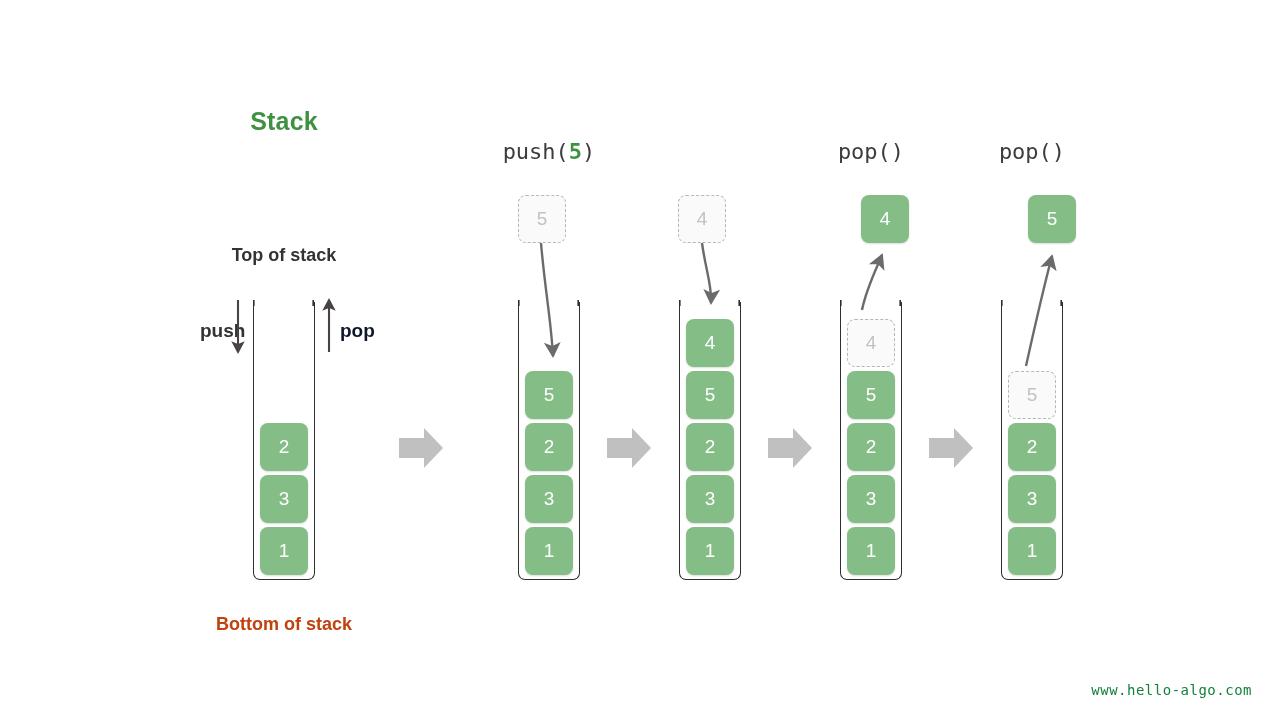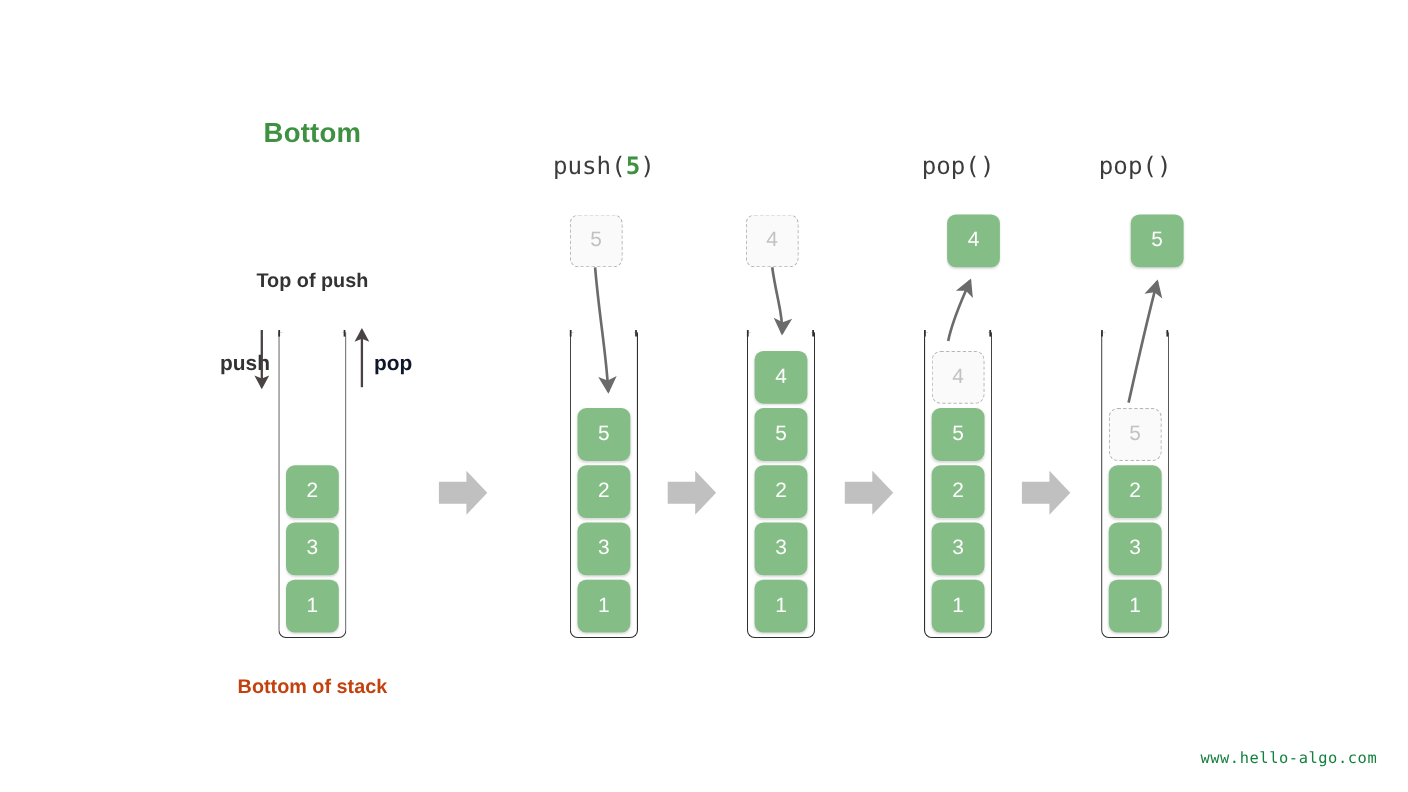--- a/index.html
+++ b/index.html
@@ -131,22 +131,22 @@
     width: 1280px;
     height: 720px;
     pointer-events: none;
   }
 </style>
 </head>
 <body>
 
 <div class="canvas">
 
-  <div class="title">Bottom</div>
-  <div class="label-top">Top of push</div>
+  <div class="title">Stack</div>
+  <div class="label-top">Top of stack</div>
   <div class="label-bottom">Bottom of stack</div>
   <div class="label-push">push</div>
   <div class="label-pop">pop</div>
 
   <div class="op-header" style="left:469px"><span>push(</span><span class="arg">5</span><span>)</span></div>
   <div class="op-header" style="left:791px"><span>pop()</span></div>
   <div class="op-header" style="left:952px"><span>pop()</span></div>
 
   <div class="stack-col" style="left:253px; top:302px;">
     <div class="container-u" style="top:0; height:278px;"></div>

